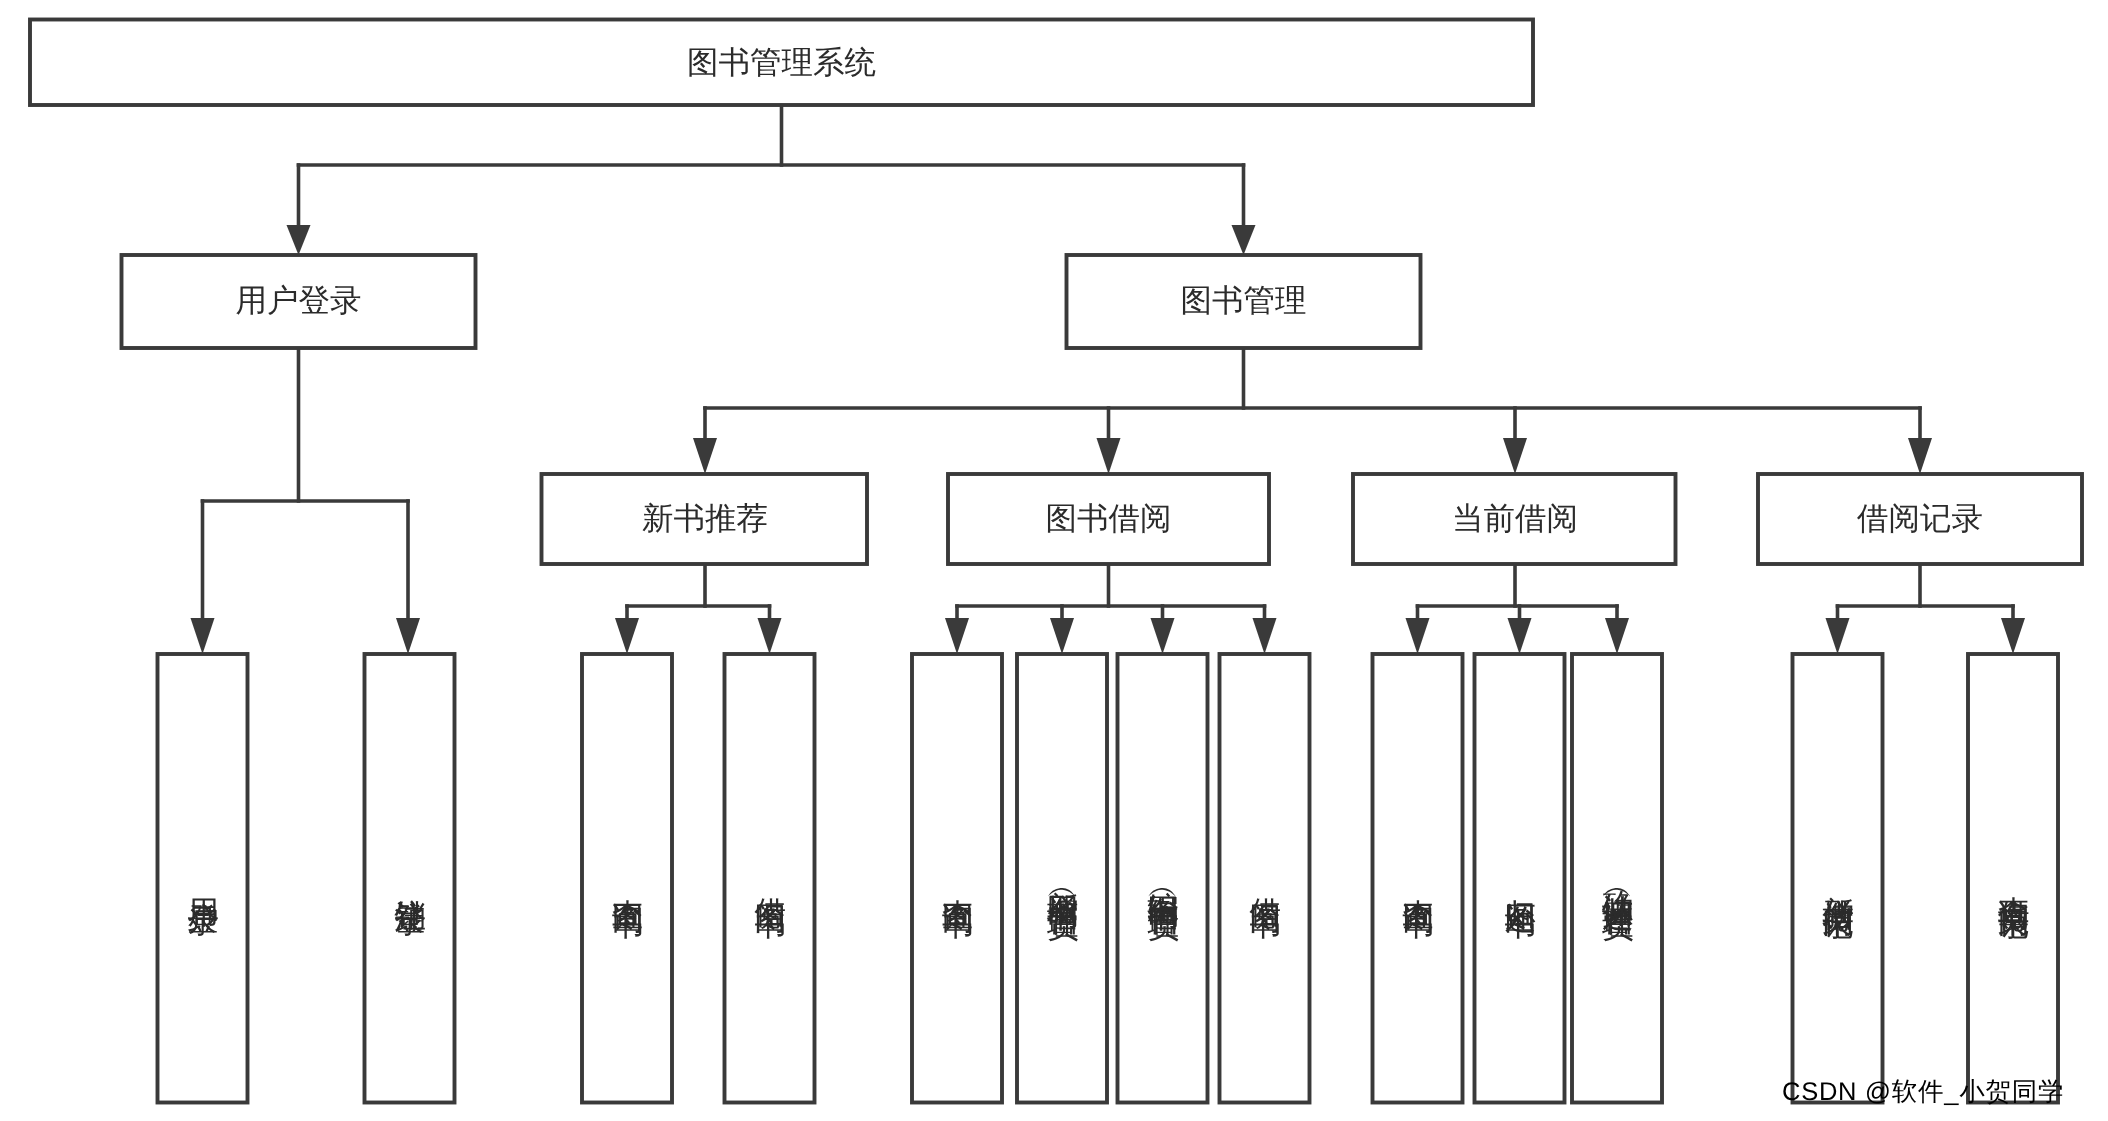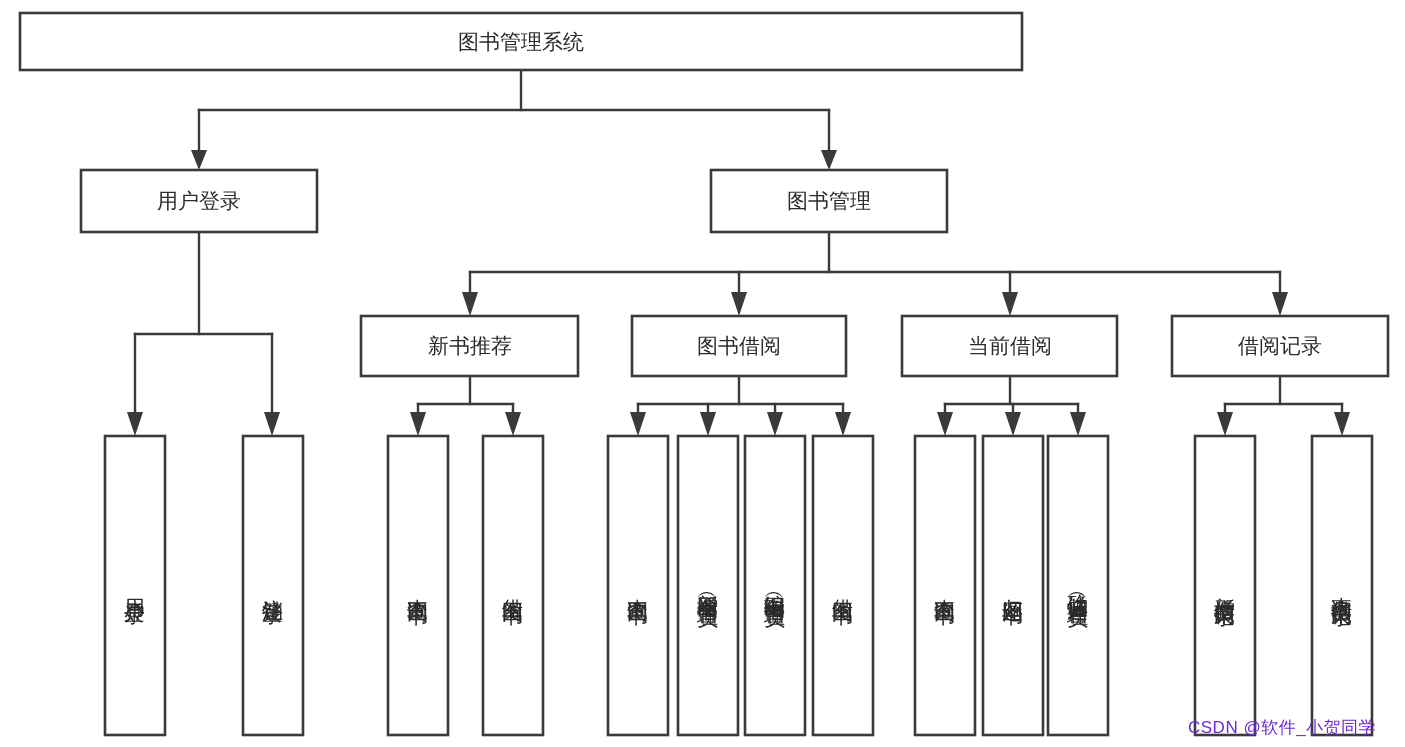--- a/index.html
+++ b/index.html
@@ -65,21 +65,21 @@
     height: 100%;
     display: flex;
     align-items: center;
     justify-content: center;
     overflow: hidden;
   }
   .watermark {
     position: absolute;
     font-family: "Liberation Sans", "DejaVu Sans", sans-serif;
     font-size: 17px;
-    color: #6d28d9;
+    color: #000000;
     white-space: nowrap;
     letter-spacing: 0.5px;
     user-select: none;
   }
 </style>
 </head>
 <body>
 
 <div id="diagram-root">
 

